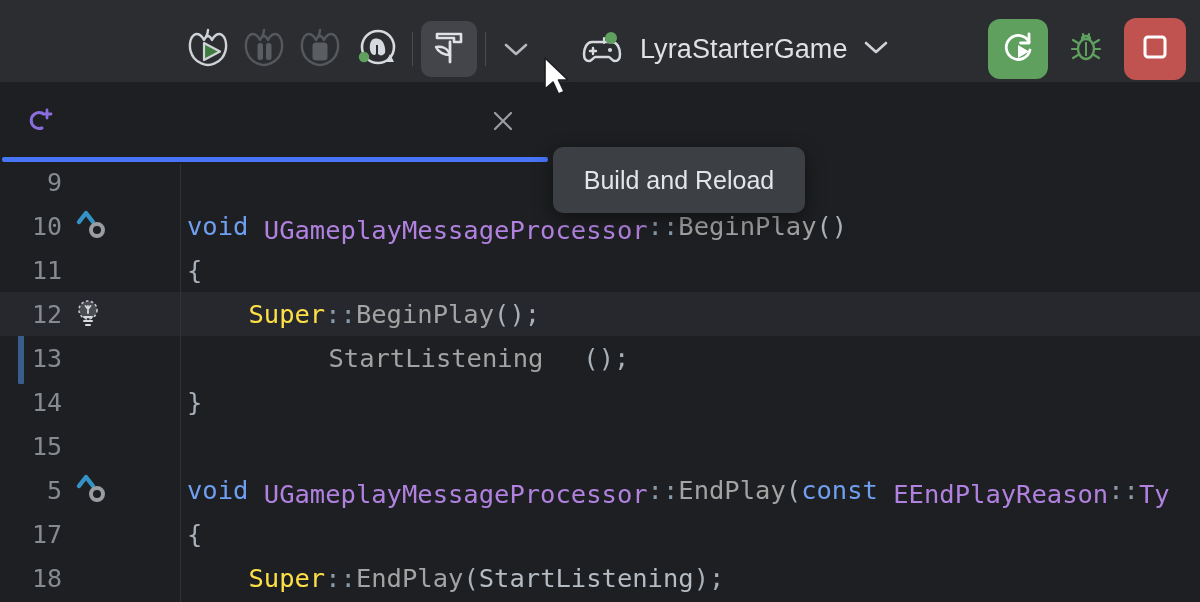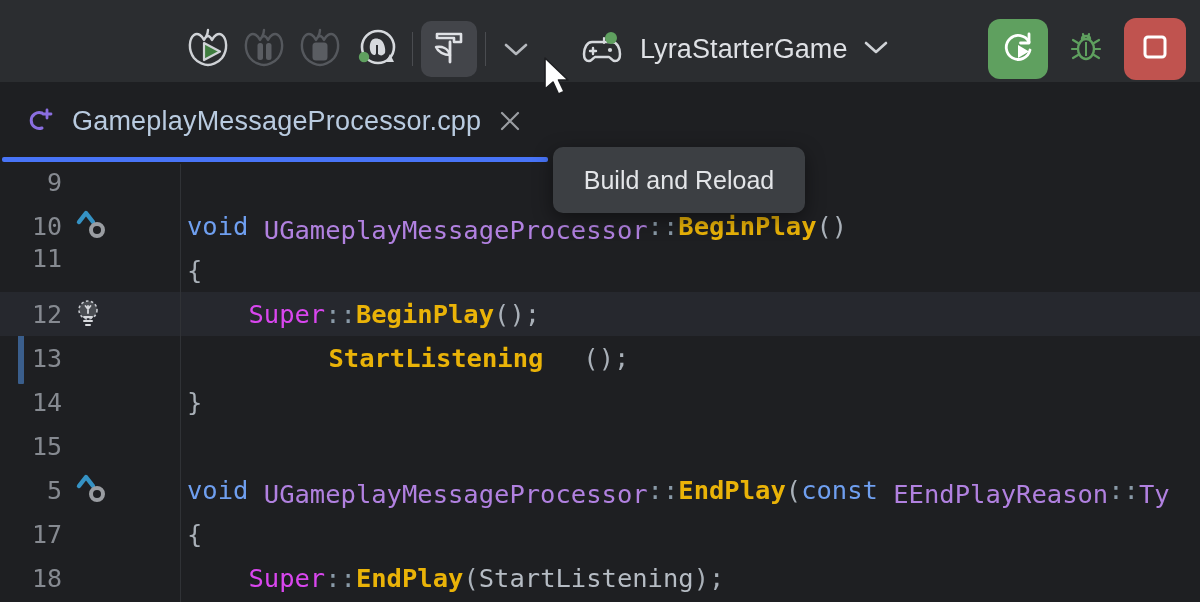--- a/index.html
+++ b/index.html
@@ -129,24 +129,24 @@
   .gmark { position: absolute; left: 72px; width: 46px; height: 44px; }
   .changebar {
     position: absolute; left: 18px; width: 6px;
     background: #3a5e8c; border-radius: 1px;
   }
 
   
   .t-kw   { color: #6f9ff0; }   
   .t-type { color: #b181e0; margin-top: 8px; }   
   .t-op   { color: #8a9aa8; }   
-  .t-fn   { color: #eab308; font-weight: bold; }   
+  .t-fn   { color: #a3a3a3; }   
   .t-pn   { color: #a9b0b8; }   
   .t-var  { color: #b6bcc4; }   
-  .t-sup  { color: #d946ef; }   
+  .t-sup  { color: #fde047; }   
 
   
   .tooltip {
     position: absolute; left: 553px; top: 99px;
     width: 252px; height: 66px;
     background: #3c3f43;
     border-radius: 10px;
     display: flex; align-items: center; justify-content: center;
     box-shadow: 0 6px 20px rgba(0,0,0,.45);
     z-index: 40;
@@ -277,21 +277,20 @@
 </div>
 
 <div class="tabbar">
   <div class="tab">
     <span class="tab-ficon">
       <svg width="30" height="30" viewBox="0 0 30 30">
         <path d="M16 7 A8 8 0 1 0 16 22" fill="none" stroke="#8a6ee0" stroke-width="3" stroke-linecap="round"></path>
         <path d="M21 4 L21 12 M17 8 L25 8" stroke="#8a6ee0" stroke-width="2.8" stroke-linecap="round"></path>
       </svg>
     </span>
-    <span class="tab-title">GameplayMessageProcessor.cpp</span>
     <span class="tab-close">
       <svg width="26" height="26" viewBox="0 0 26 26">
         <path d="M5 5 L21 21 M21 5 L5 21" stroke="#9a9da2" stroke-width="2.2" stroke-linecap="round"></path>
       </svg>
     </span>
     <div class="tab-underline"></div>
   </div>
 </div>
 
 <div class="editor">
@@ -302,21 +301,21 @@
           <span class="gnum">9</span>
           <span class="gmark"></span>
         </div>
         <div class="gline" style="top: 40px;">
           <span class="gnum">10</span>
           <span class="gmark"><span><svg width="46" height="44" viewBox="0 0 46 44">
                 <path d="M8 18 L15 9 L22 18" fill="none" stroke="#3592c4" stroke-width="4.4" stroke-linecap="round" stroke-linejoin="round"></path>
                 <circle cx="26" cy="26" r="6" fill="none" stroke="#9a9da2" stroke-width="4"></circle>
               </svg></span></span>
         </div>
-        <div class="gline" style="top: 72px;">
+        <div class="gline" style="top: 84px;">
           <span class="gnum">11</span>
           <span class="gmark"></span>
         </div>
         <div class="gline current-row" style="top: 128px;">
           <span class="gnum">12</span>
           <span class="gmark"><span><svg width="46" height="44" viewBox="0 0 46 44">
                 <circle cx="17" cy="18" r="9" fill="#4a4d52" stroke="#c6c9ce" stroke-width="1.6" stroke-dasharray="2.6 2.4"></circle>
                 <path d="M13 25 L21 25 M13 29 L21 29 M15 33 L19 33" stroke="#d8dade" stroke-width="2" stroke-linecap="round"></path>
                 <path d="M17 14 L17 21 M14.5 14 L17 17 L19.5 14" fill="none" stroke="#d8dade" stroke-width="1.8" stroke-linecap="round"></path>
               </svg></span></span>

